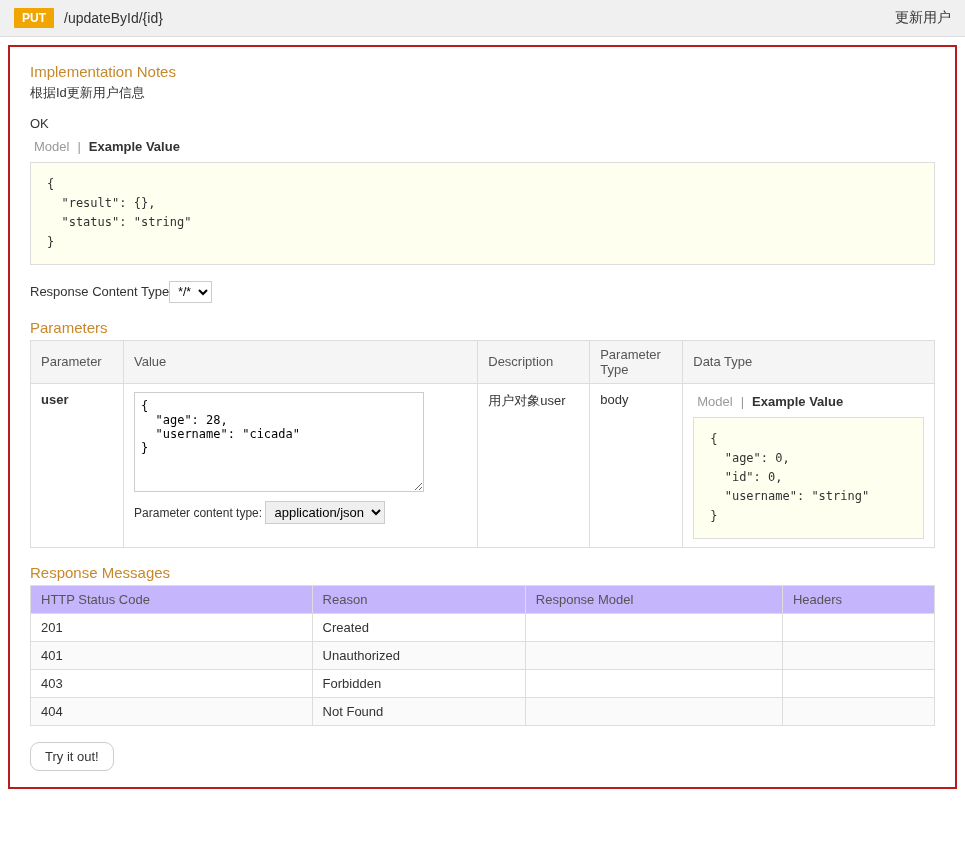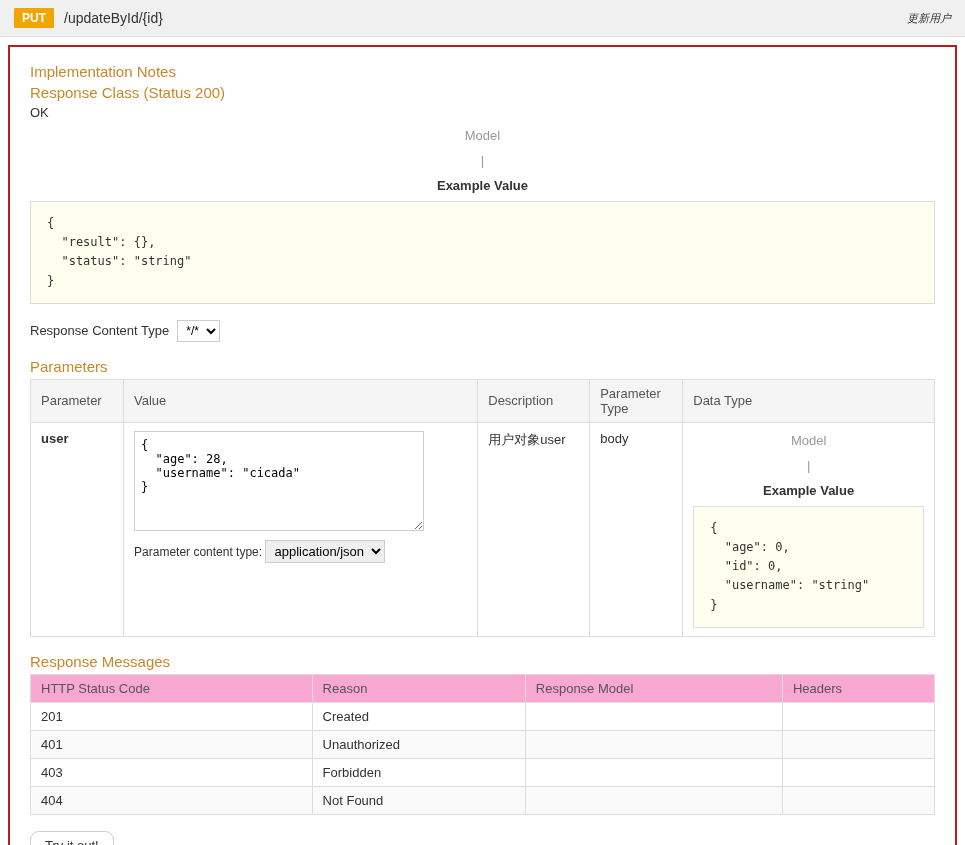--- a/index.html
+++ b/index.html
@@ -32,23 +32,22 @@
       padding: 3px 8px;
       border-radius: 1px;
       margin-right: 10px;
     }
     .endpoint-path {
       font-size: 14px;
       color: #333;
       flex: 1;
     }
     .update-user-label {
-      font-size: 11px;
-      color: #333;
-      font-style: italic;
+      font-size: 14px;
+      color: #333;
     }
 
     
     .content {
       padding: 16px 20px;
       border: 2px solid #b91c1c;
       margin: 8px;
     }
 
     
@@ -71,23 +70,22 @@
     .status-ok {
       font-size: 13px;
       color: #333;
       margin-bottom: 6px;
     }
 
     
     .model-tabs {
       display: flex;
       align-items: center;
-      gap: 8px;
+      gap: 0;
       margin-bottom: 6px;
-      flex-direction: column;
     }
     .model-tab {
       font-size: 13px;
       color: #999;
       cursor: pointer;
       padding: 2px 4px;
     }
     .model-tab.active {
       color: #333;
       font-weight: bold;
@@ -107,21 +105,20 @@
       color: #333;
       line-height: 1.6;
       margin-bottom: 16px;
       white-space: pre;
     }
 
     
     .response-content-type {
       display: flex;
       align-items: center;
-      gap: 8px;
       margin-bottom: 16px;
       font-size: 13px;
     }
     .content-type-select {
       border: 1px solid #ccc;
       padding: 2px 4px;
       font-size: 12px;
       background: #fff;
     }
 
@@ -191,21 +188,21 @@
     
     .response-messages-section {
       margin-bottom: 16px;
     }
     .response-table {
       width: 100%;
       border-collapse: collapse;
       border: 1px solid #ddd;
     }
     .response-table th {
-      background: #f9a8d4;
+      background: #c4b5fd;
       border: 1px solid #ddd;
       padding: 6px 10px;
       text-align: left;
       font-size: 13px;
       font-weight: normal;
       color: #555;
     }
     .response-table td {
       border: 1px solid #ddd;
       padding: 6px 10px;
@@ -237,25 +234,25 @@
       <span class="endpoint-path">/updateById/{id}</span>
     </div>
     <span class="update-user-label">更新用户</span>
   </div>
 
   <div class="content">
 
     
     <div>
       <div class="section-title">Implementation Notes</div>
+      <div class="section-subtitle">根据Id更新用户信息</div>
     </div>
 
     
     <div class="response-class-section">
-      <div class="section-title">Response Class (Status 200)</div>
       <div class="status-ok">OK</div>
       <div class="model-tabs">
         <span class="model-tab">Model</span>
         <span class="tab-divider">|</span>
         <span class="model-tab active">Example Value</span>
       </div>
       <div class="code-block">{
   "result": {},
   "status": "string"
 }</div>

